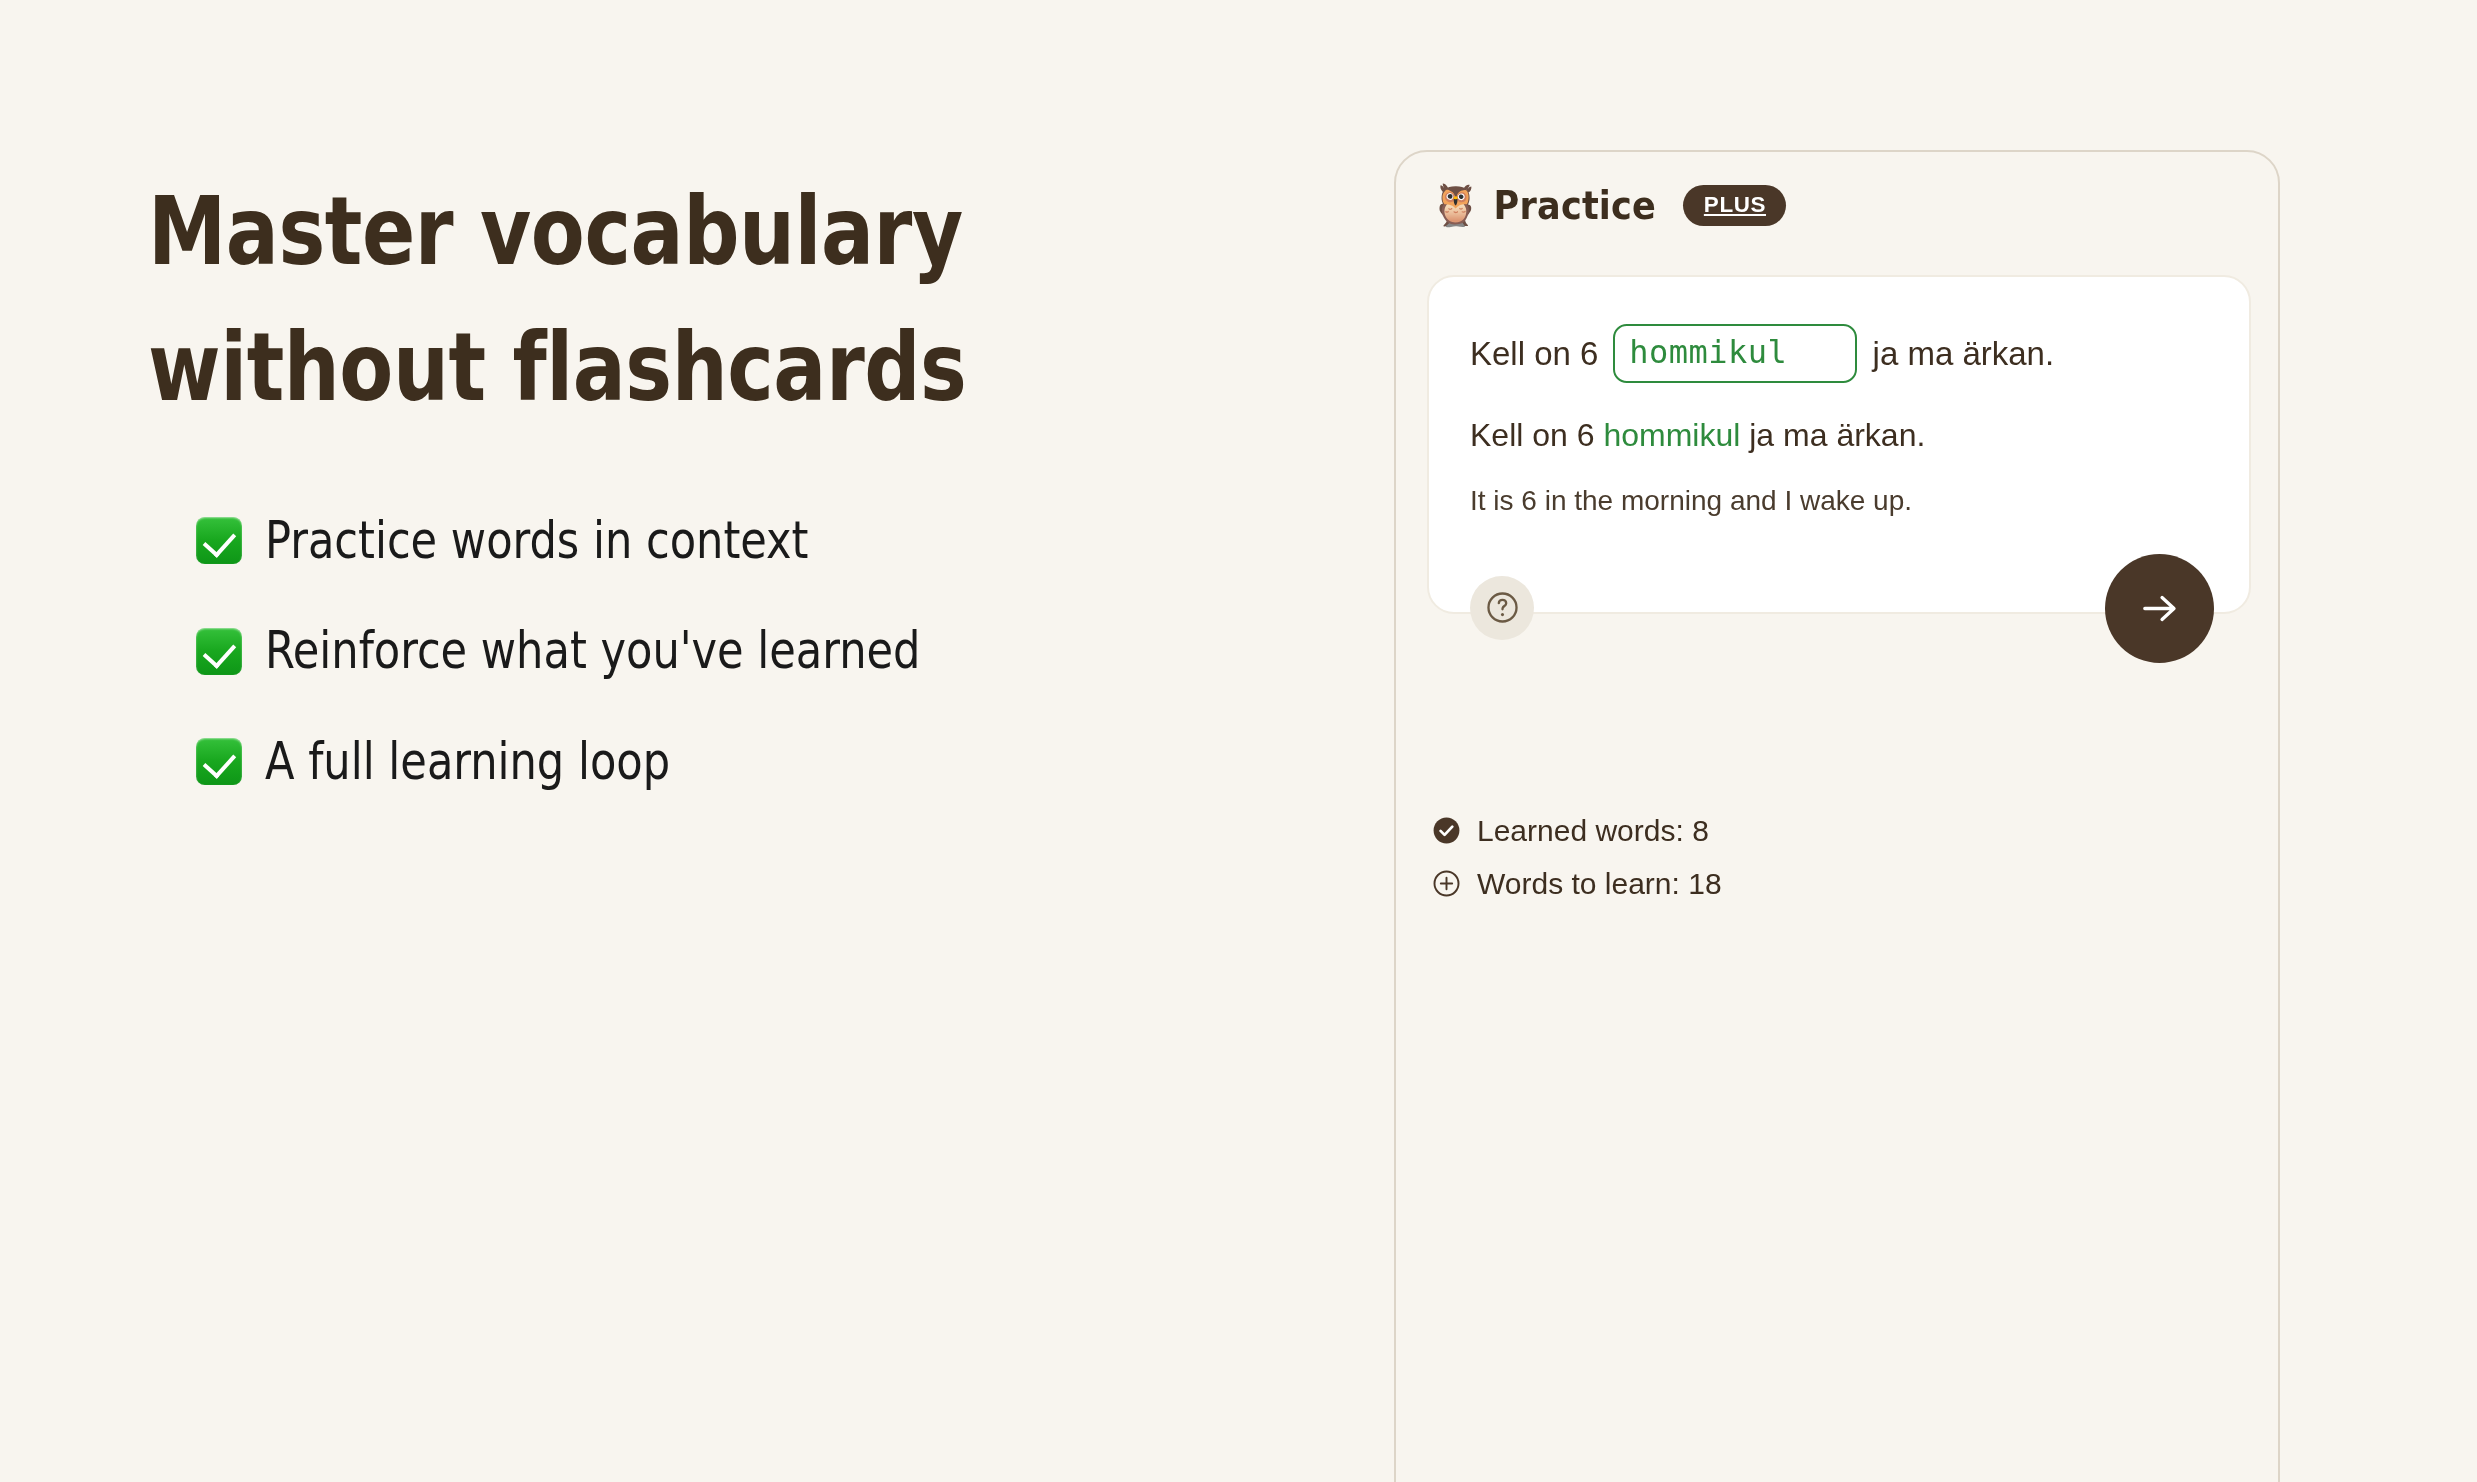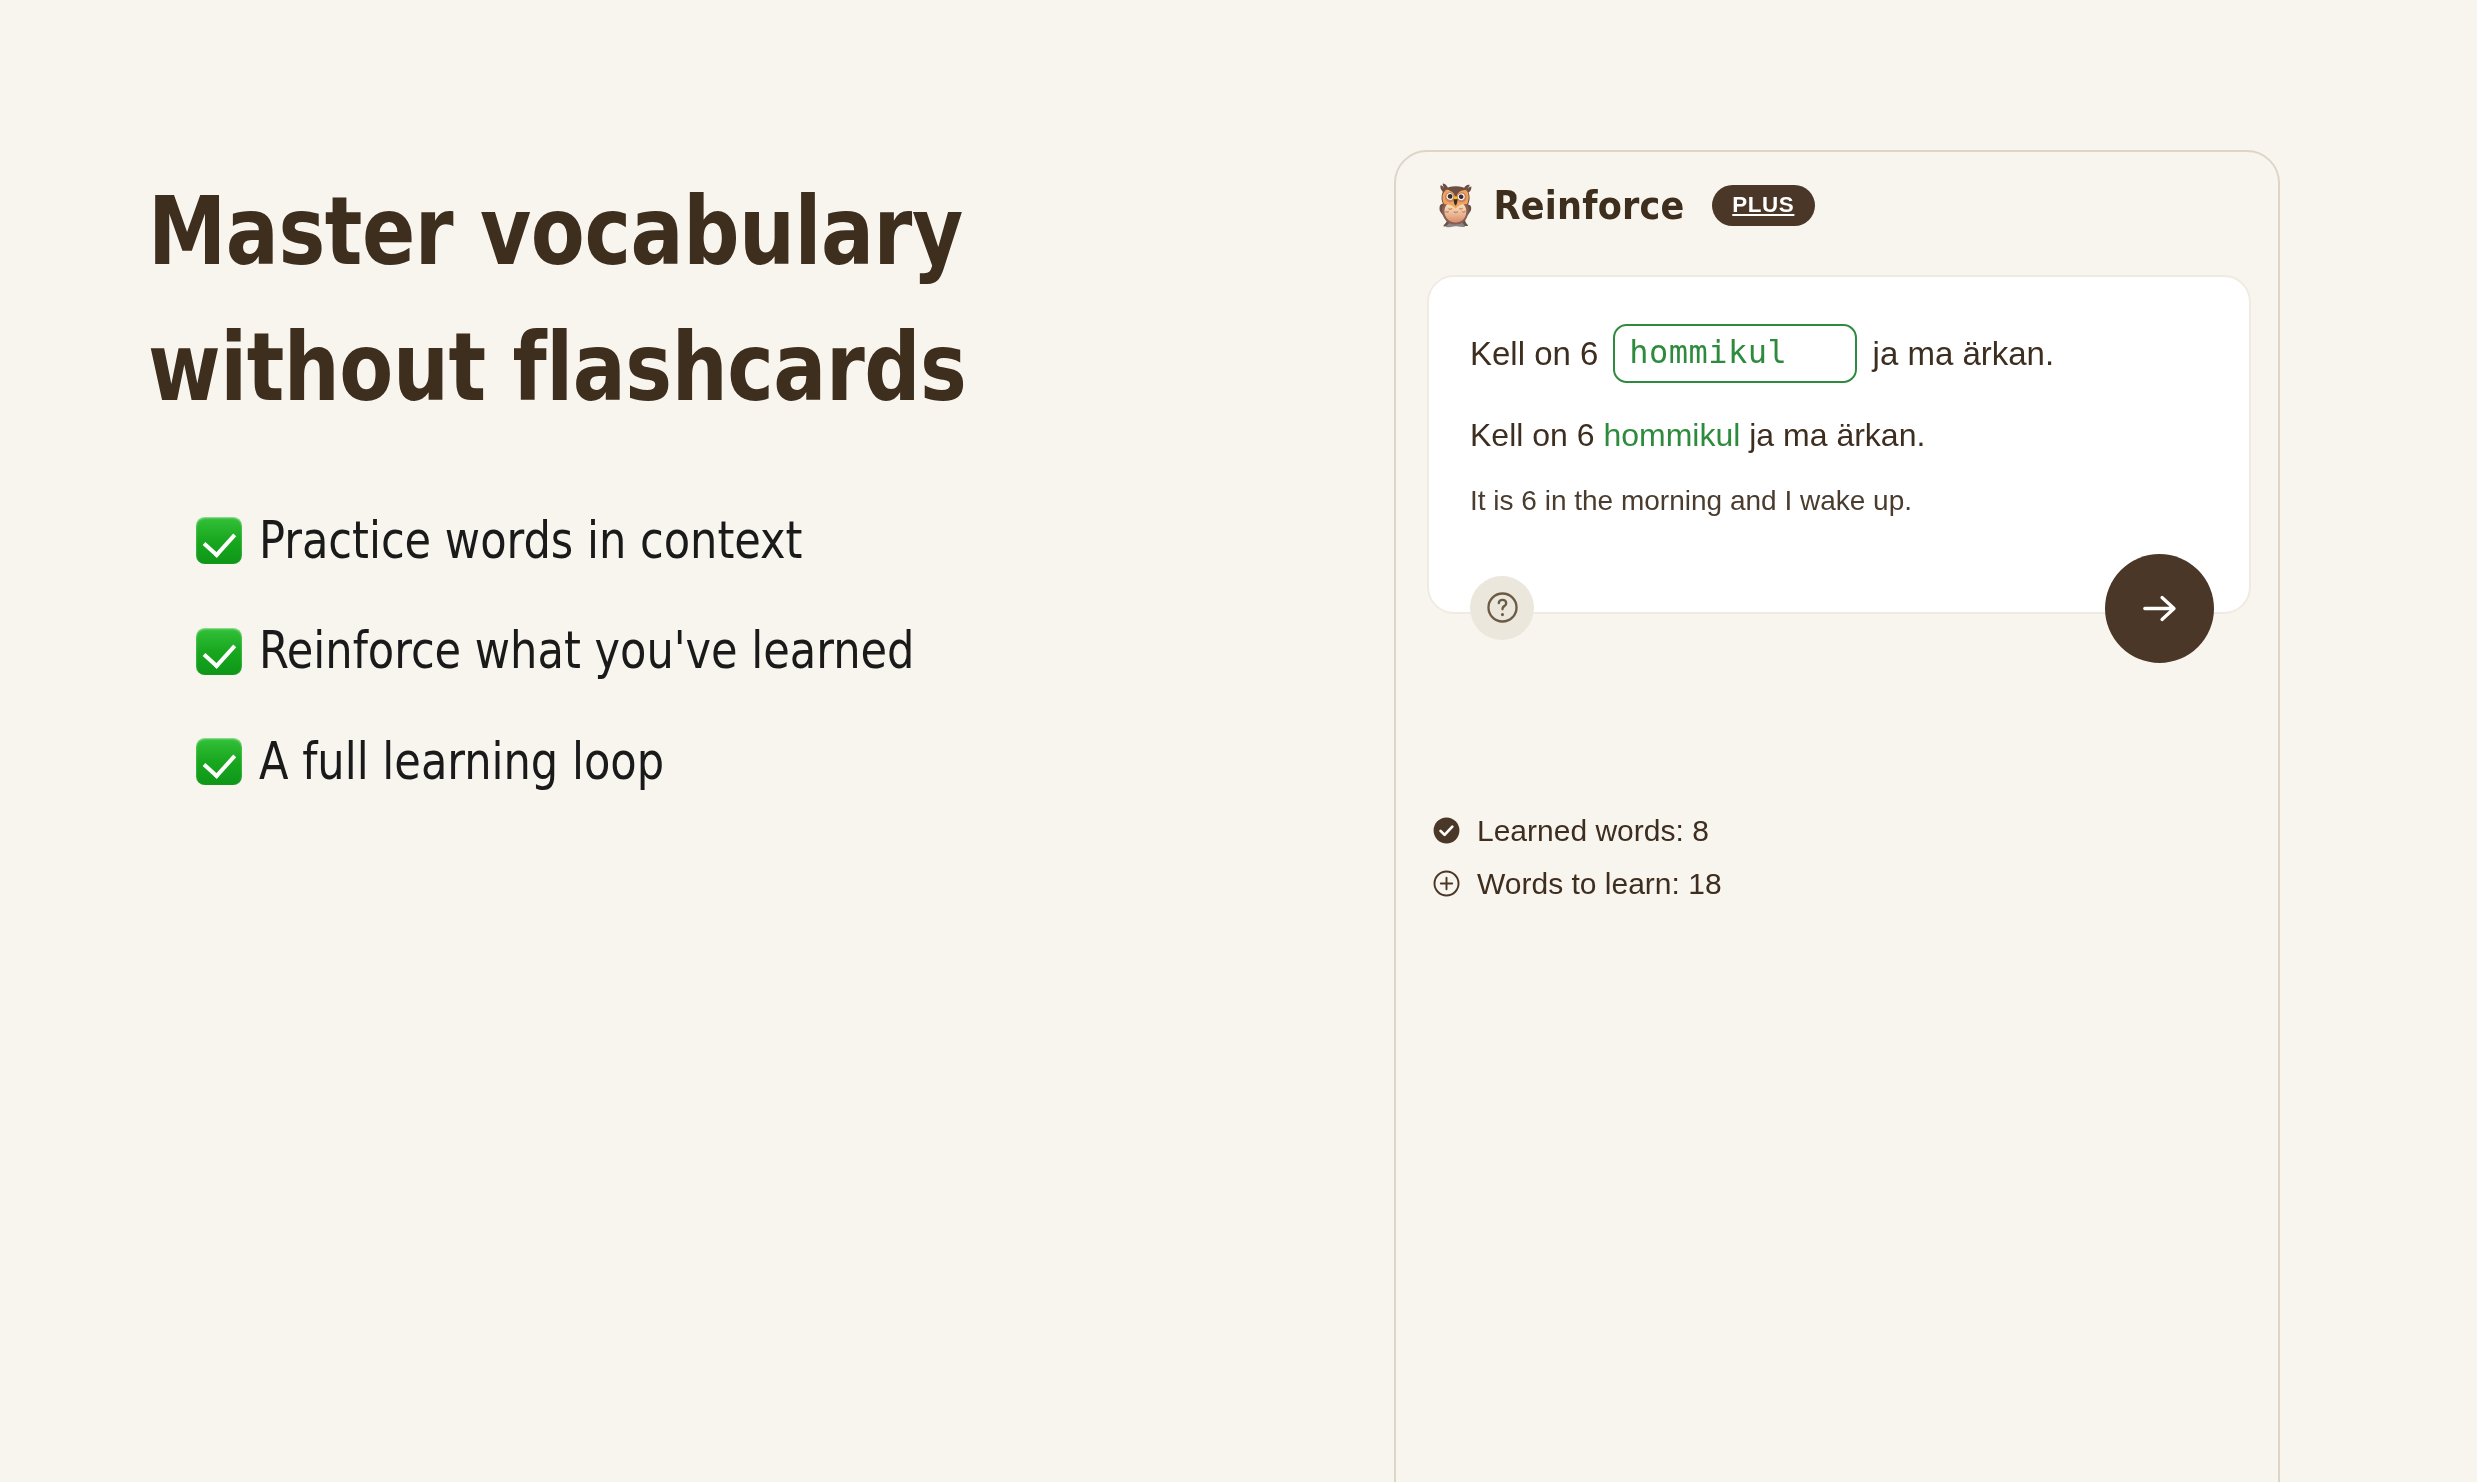--- a/index.html
+++ b/index.html
@@ -39,21 +39,21 @@
   }
 
   .benefit-list {
     margin-top: 72px;
     list-style: none;
   }
 
   .benefit-item {
     display: flex;
     align-items: center;
-    gap: 17px;
+    gap: 23px;
     margin-bottom: 47px;
     padding-left: 48px;
   }
 
   
   .check-box {
     width: 46px;
     height: 47px;
     border-radius: 8.8px;
     background: linear-gradient(180deg, #35c13b 0%, #19a81f 48%, #0e9617 100%);
@@ -281,21 +281,21 @@
       <span class="benefit-text">A full learning loop</span>
     </li>
 
   </ul>
 </div>
 
 <div class="phone-panel">
 
   <div class="panel-header">
     <span class="owl-emoji">🦉</span>
-    <span class="brand-name">Reinforce</span>
+    <span class="brand-name">Practice</span>
     <span class="plus-badge">PLUS</span>
   </div>
 
   <div class="exercise-card">
 
     <div class="sentence-row">
       <span class="seg">Kell on 6 </span>
       <span class="word-input">
         <span class="word-input-text">hommikul</span>
       </span>

